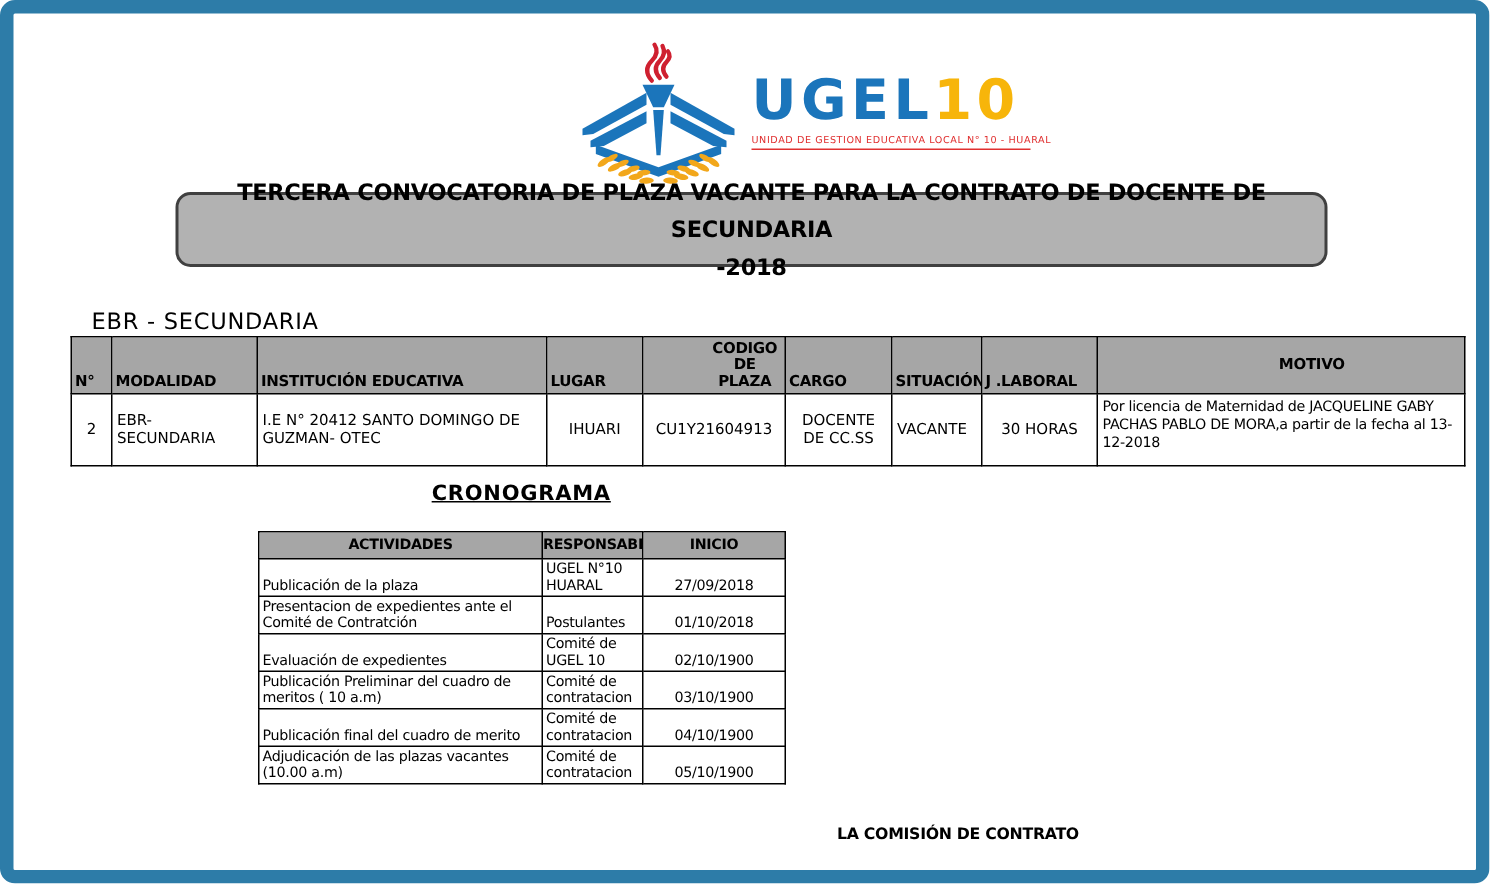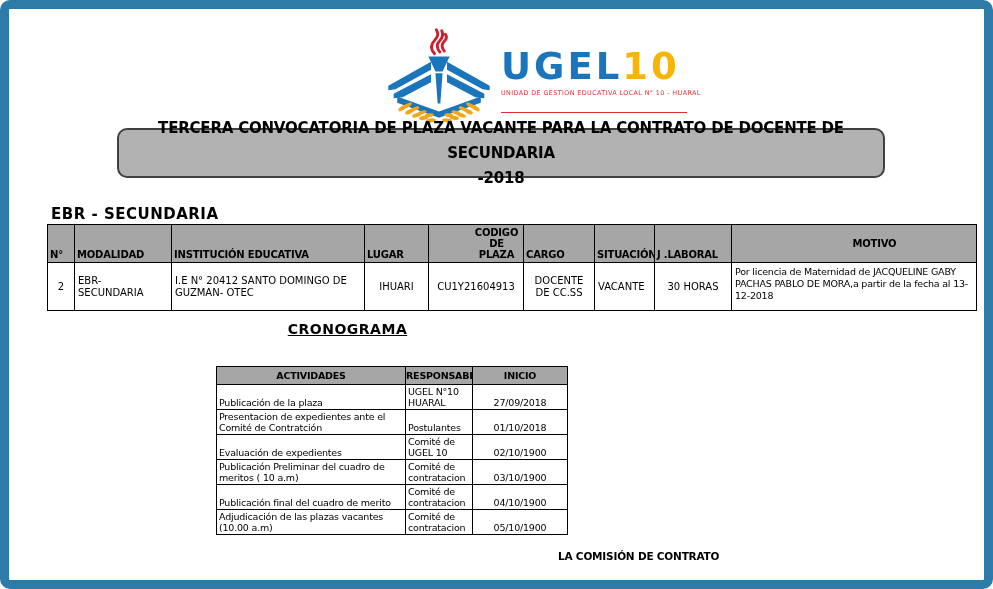--- a/index.html
+++ b/index.html
@@ -14,36 +14,36 @@
 
   
   .logo { position:absolute; left:374px; top:16px; width:300px; height:102px; }
   .logo-svg { position:absolute; left:0; top:2px; }
   .logo-text { position:absolute; left:118px; top:22px; }
   .logo-word { font-size:37px; font-weight:bold; letter-spacing:3px; line-height:40px; white-space:nowrap; }
   .logo-word .u  { color:#1b75bb; }
   .logo-word .n10 { color:#f7b50a; }
   .logo-sub {
     margin-top:2px; font-size:6.4px; letter-spacing:0.4px; color:#e03030;
-    border-bottom:1.5px solid #e03030; padding-bottom:15px; width:186px; white-space:nowrap;
+    border-bottom:1.5px solid #e03030; padding-bottom:2px; width:186px; white-space:nowrap;
   }
 
   
   .banner {
     position:absolute; left:108px; top:119px; width:768px; height:50px;
     background:#b2b2b2; border:2px solid #404040; border-radius:10px;
     display:flex; flex-direction:column; align-items:center; justify-content:center;
     text-align:center;
   }
   .banner div { font-size:15px; font-weight:bold; color:#000; line-height:25px; letter-spacing:-0.2px; }
 
   
   .ebr-heading {
-    position:absolute; left:42px; top:196px;
-    font-size:15px; font-weight:bold; color:#000; letter-spacing:0.5px;
+    position:absolute; left:52px; top:196px;
+    font-size:15px; font-weight:normal; color:#000; letter-spacing:0.5px;
   }
 
   
   table { border-collapse:collapse; table-layout:fixed; }
   .vtable { position:absolute; left:38px; top:215px; width:929px; }
   .vtable th, .vtable td { border:1px solid #000; overflow:hidden; }
   .vtable th {
     background:#a6a6a6; font-size:10px; font-weight:bold; letter-spacing:-0.2px;
     height:28px; vertical-align:bottom; padding:2px 2px; text-align:left; color:#000;
   }
@@ -53,21 +53,21 @@
     padding:2px 3px; vertical-align:middle; line-height:12px;
   }
   .vtable td.c { text-align:center; }
   .vtable td.motivo { font-size:9.5px; letter-spacing:-0.2px; vertical-align:top; padding-top:3px; }
 
   
   .crono-heading {
     position:absolute; left:163px; top:312px; width:351px; text-align:center;
     font-size:14px; font-weight:bold; color:#000; letter-spacing:0.5px;text-decoration:underline;
   }
-  .ctable { position:absolute; left:163px; top:357px; width:351px;margin-left:44px; }
+  .ctable { position:absolute; left:163px; top:345px; width:351px; }
   .ctable th, .ctable td { border:1px solid #000; overflow:hidden; }
   .ctable th {
     background:#a6a6a6; font-size:9.5px; font-weight:bold; height:18px;
     text-align:center; vertical-align:middle; color:#000; letter-spacing:-0.2px;
   }
   .ctable td {
     background:#fff; font-size:9.5px; letter-spacing:-0.2px; color:#000;
     height:25px; line-height:11px; padding:1px 2px; vertical-align:bottom;
   }
   .ctable td.resp { white-space:pre-line; }

